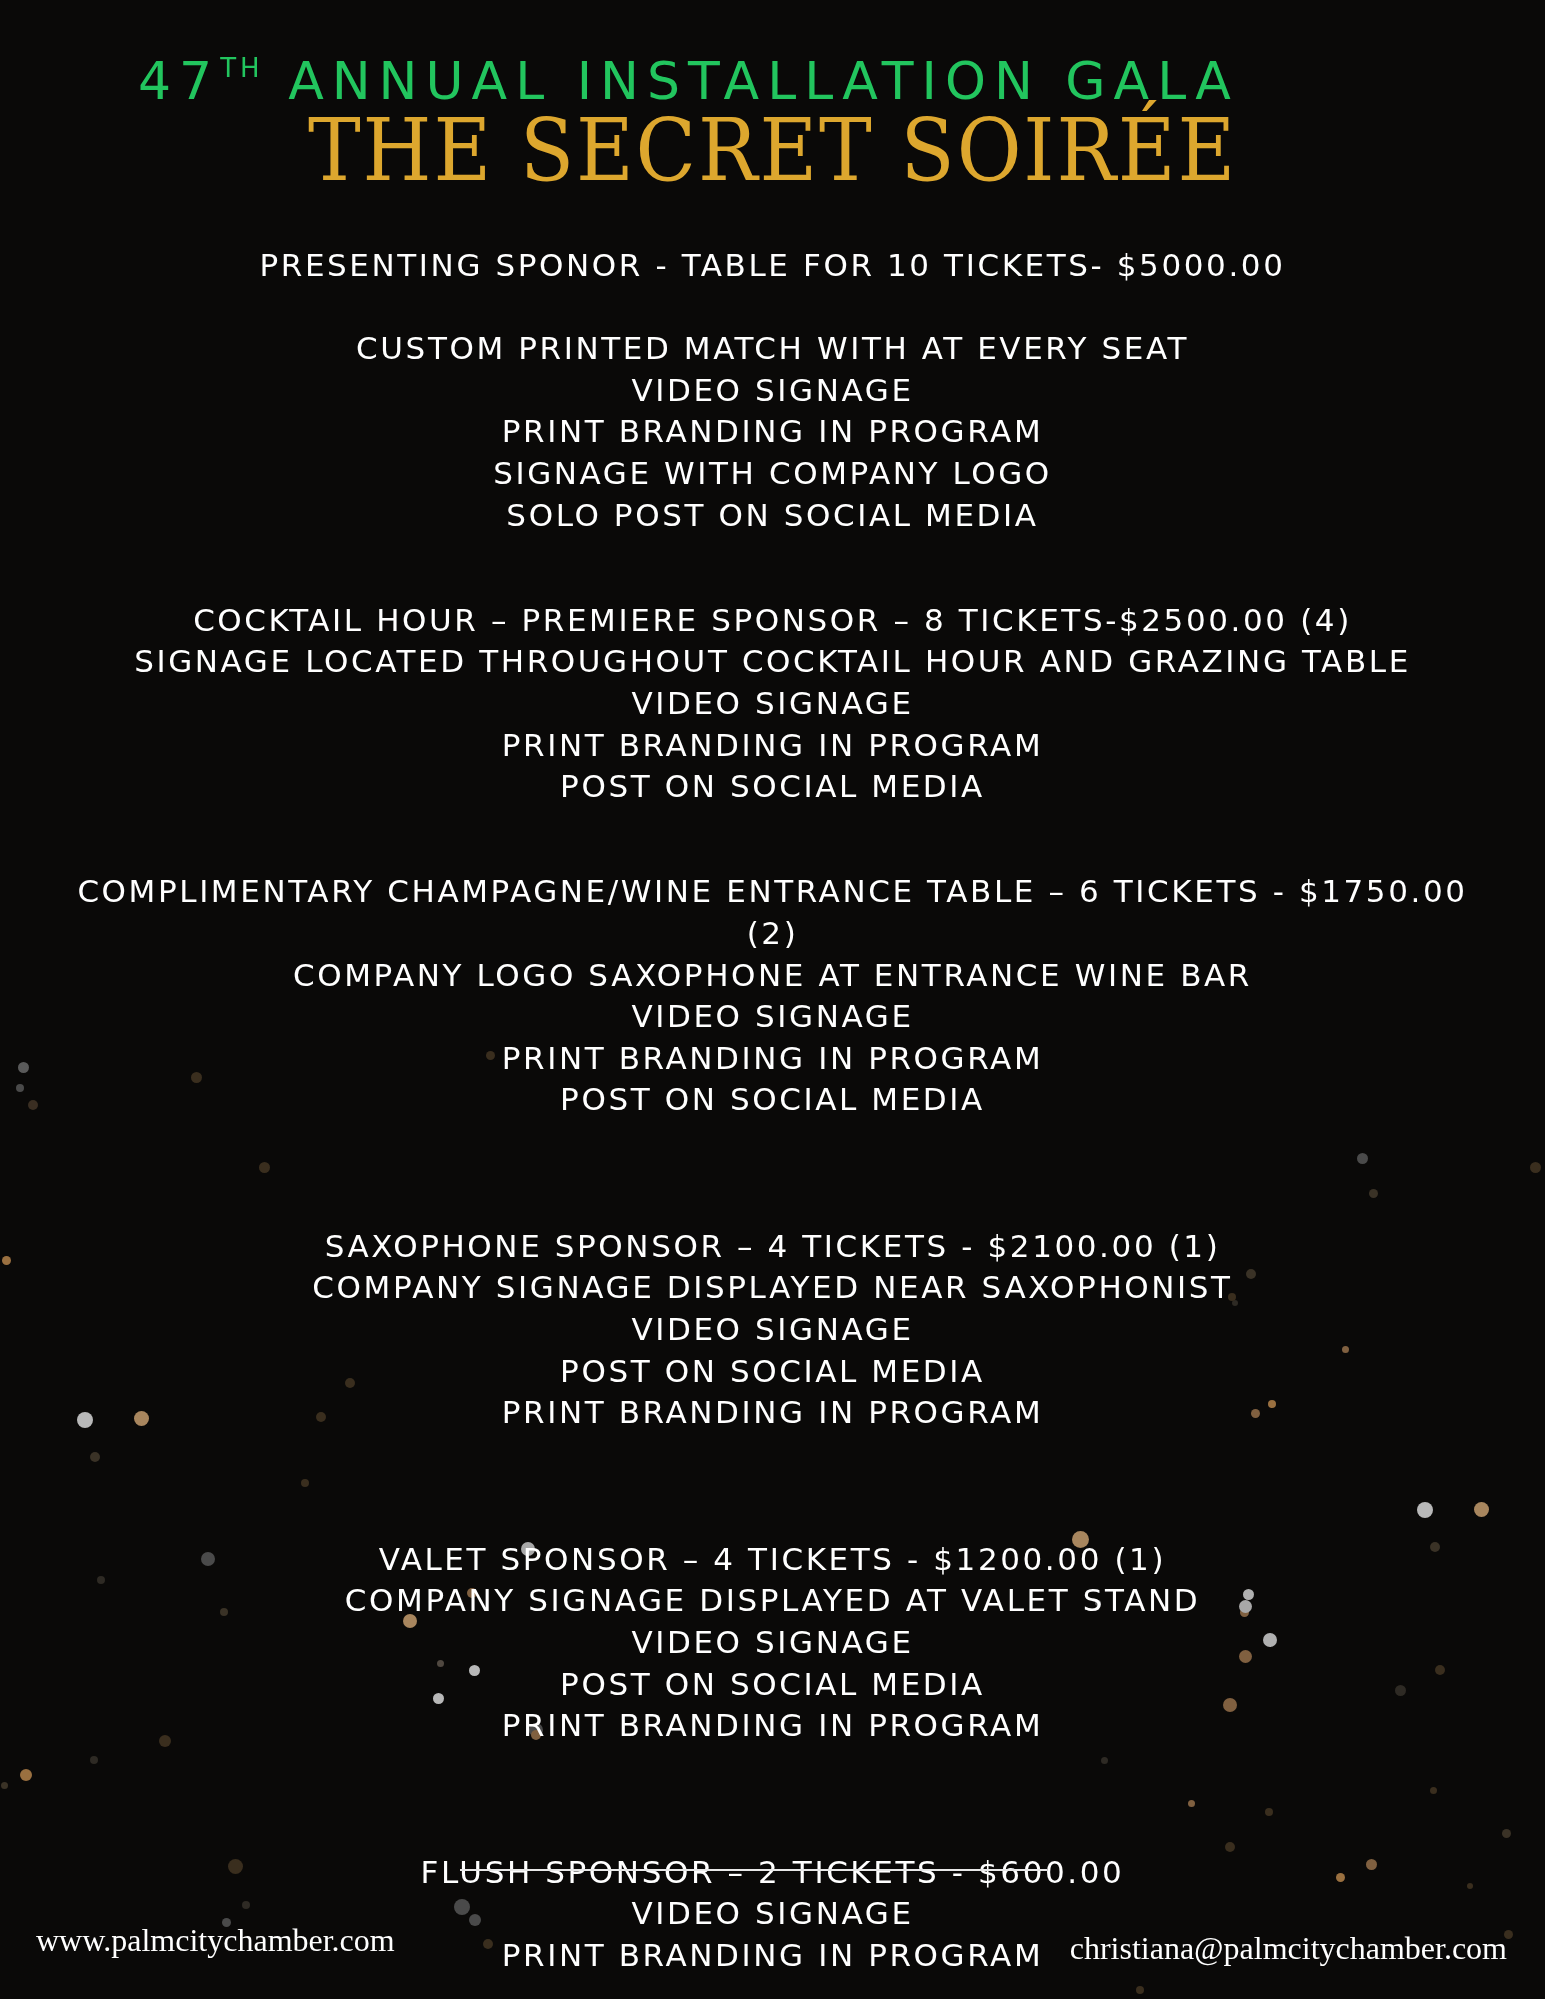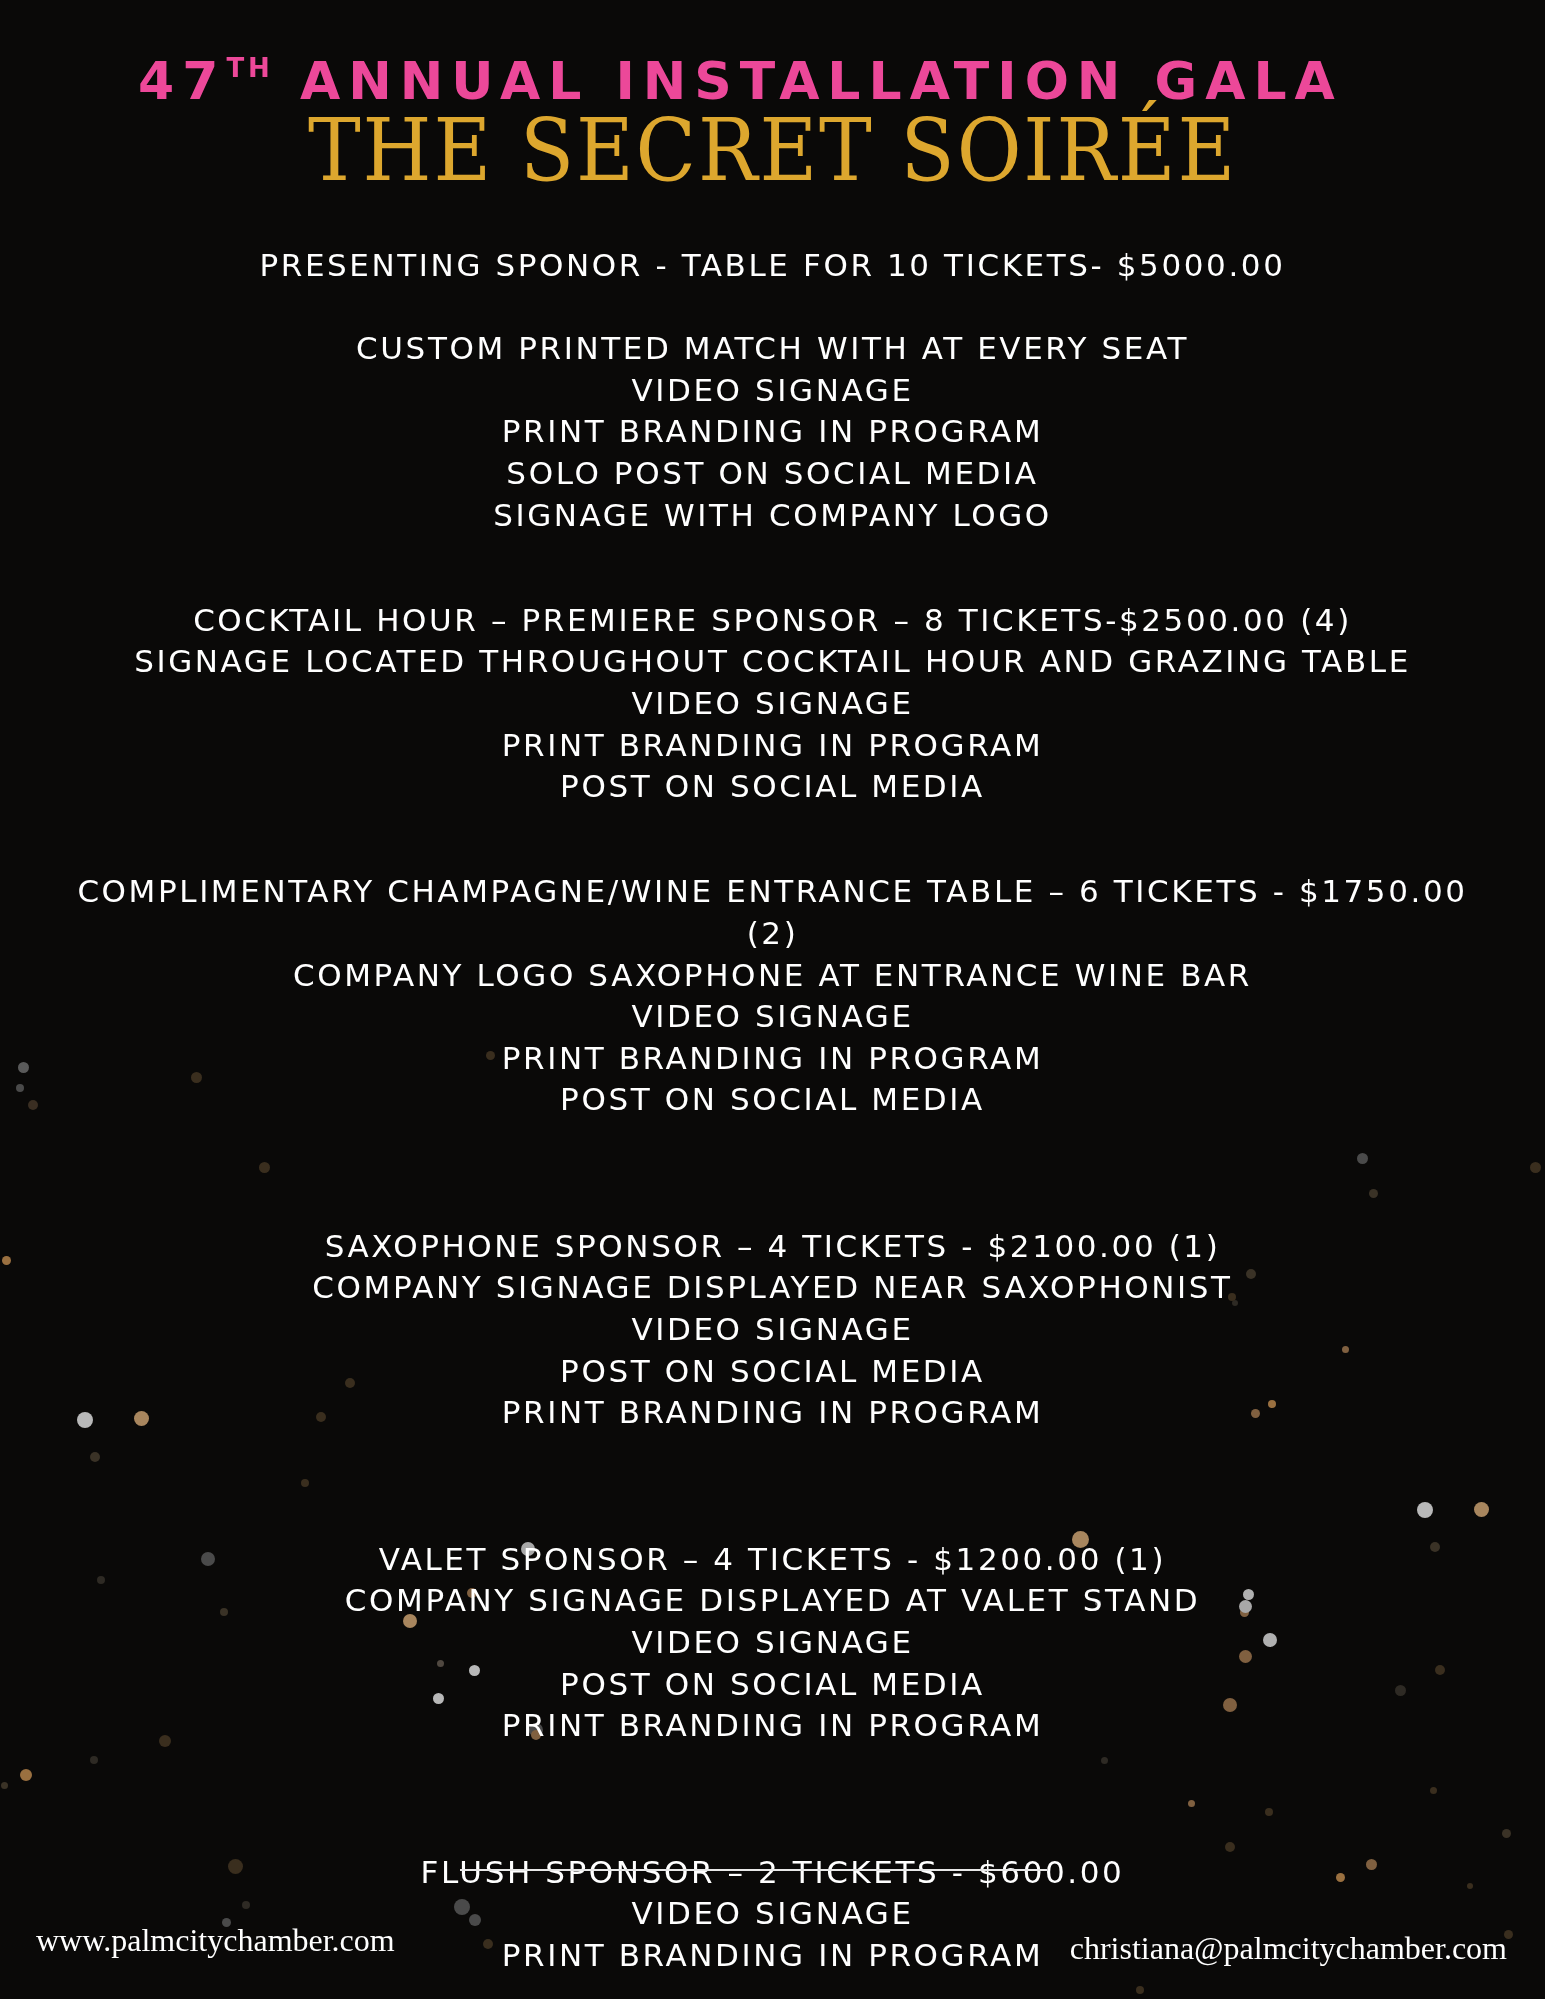--- a/index.html
+++ b/index.html
@@ -10,22 +10,22 @@
       font-family: "DejaVu Sans", sans-serif;
       color: #ffffff;
     }
     #bokeh { position: absolute; inset: 0; pointer-events: none; }
     .dot { position: absolute; border-radius: 50%; }
 
     .header { position: absolute; left: 0; top: 0; width: 1545px; text-align: center; }
     .gala-line {
       position: absolute; left: 138px; top: 42px;
       font-family: "DejaVu Sans", sans-serif;
-      font-weight: 700; font-size: 52px; letter-spacing: 8px;
-      color: #ec4899; white-space: nowrap; line-height: 60px;
+      font-weight: 400; font-size: 52px; letter-spacing: 8px;
+      color: #22c55e; white-space: nowrap; line-height: 60px;
     }
     .gala-line sup { font-size: 26px; letter-spacing: 4px; position: relative; top: -4px; }
     .title-script {
       position: absolute; left: 0; top: 100px; width: 1545px; text-align: center;
       font-family: "DejaVu Serif", serif;
       font-size: 86px; letter-spacing: 2px; color: #dda72e;
       transform: scaleX(0.92); line-height: 100px;
     }
 
     .sections {
@@ -136,22 +136,22 @@
 </div>
 
 <div class="sections">
 
   <div class="section">
     <div class="line">PRESENTING SPONOR - TABLE FOR 10 TICKETS- $5000.00</div>
     <div class="spacer-1"></div>
     <div class="line">CUSTOM PRINTED MATCH WITH AT EVERY SEAT</div>
     <div class="line">VIDEO SIGNAGE</div>
     <div class="line">PRINT BRANDING IN PROGRAM</div>
+    <div class="line">SIGNAGE WITH COMPANY LOGO</div>
     <div class="line">SOLO POST ON SOCIAL MEDIA</div>
-    <div class="line">SIGNAGE WITH COMPANY LOGO</div>
   </div>
   <div class="spacer-1"></div>
 
   <div class="section">
     <div class="line">COCKTAIL HOUR – PREMIERE SPONSOR – 8 TICKETS-$2500.00 (4)</div>
     <div class="line">SIGNAGE LOCATED THROUGHOUT COCKTAIL HOUR AND GRAZING TABLE</div>
     <div class="line">VIDEO SIGNAGE</div>
     <div class="line">PRINT BRANDING IN PROGRAM</div>
     <div class="line">POST ON SOCIAL MEDIA</div>
   </div>

